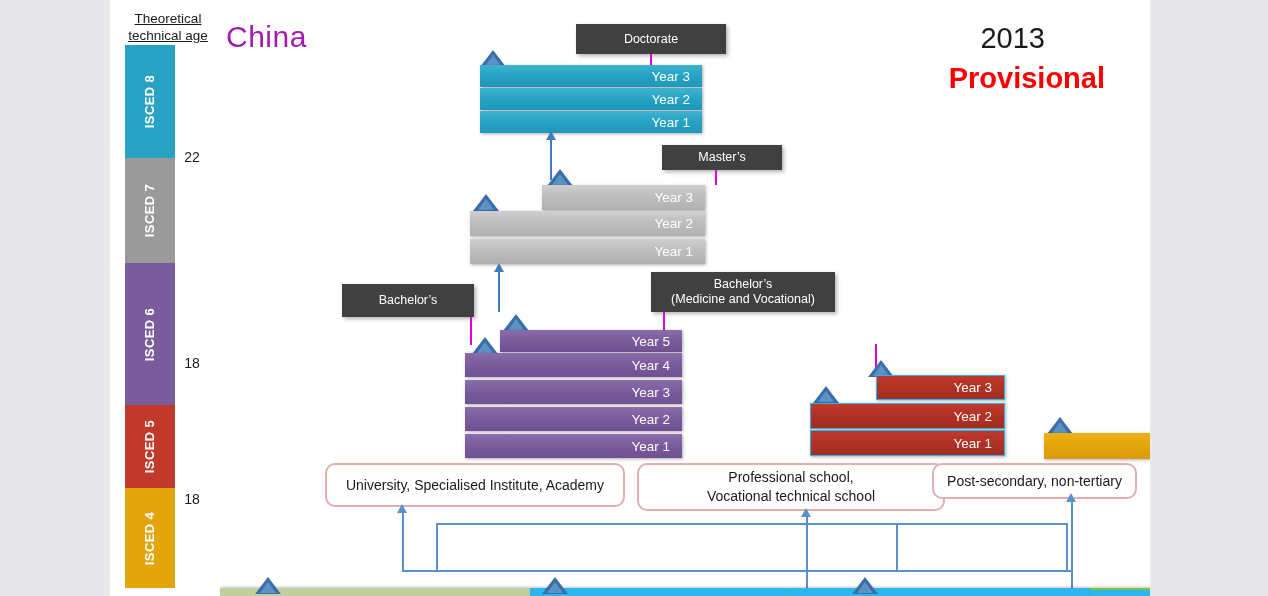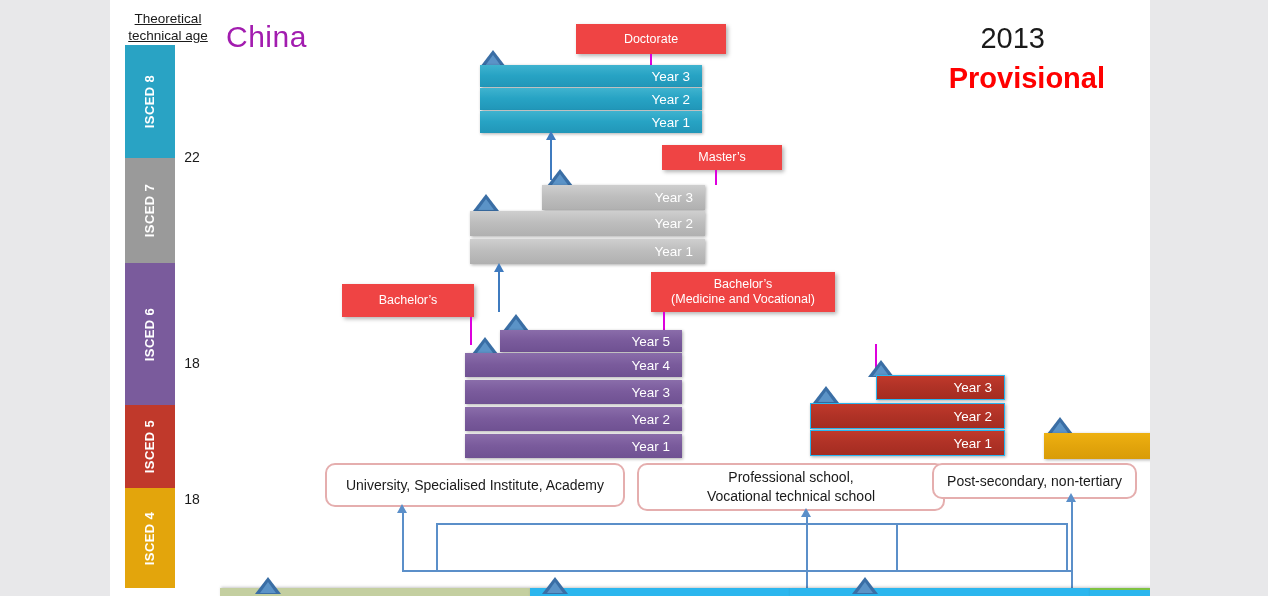--- a/index.html
+++ b/index.html
@@ -109,21 +109,21 @@
   .ybar.gray  { background: linear-gradient(180deg,#cfcfcf 0%,#bdbdbd 48%,#b0b0b0 100%); }
   .ybar.purple{ background: linear-gradient(180deg,#8a6daa 0%,#7a5b9c 48%,#6f5192 100%); }
   .ybar.red   { background: linear-gradient(180deg,#c0392b 0%,#b03226 48%,#a42c21 100%);
                 border: 1.6px solid #29b6f0; }
   .ybar.amber { background: linear-gradient(180deg,#eeb111 0%,#e3a50c 48%,#d99c08 100%); }
 
   
   .qlabel {
     position: absolute;
     box-sizing: border-box;
-    background: #ef4444;
+    background: #404040;
     color: #ffffff;
     font-size: 12.5px;
     display: flex;
     align-items: center;
     justify-content: center;
     text-align: center;
     line-height: 15px;
     box-shadow: 2px 2px 4px rgba(0,0,0,.3);
   }
   .qstem {

